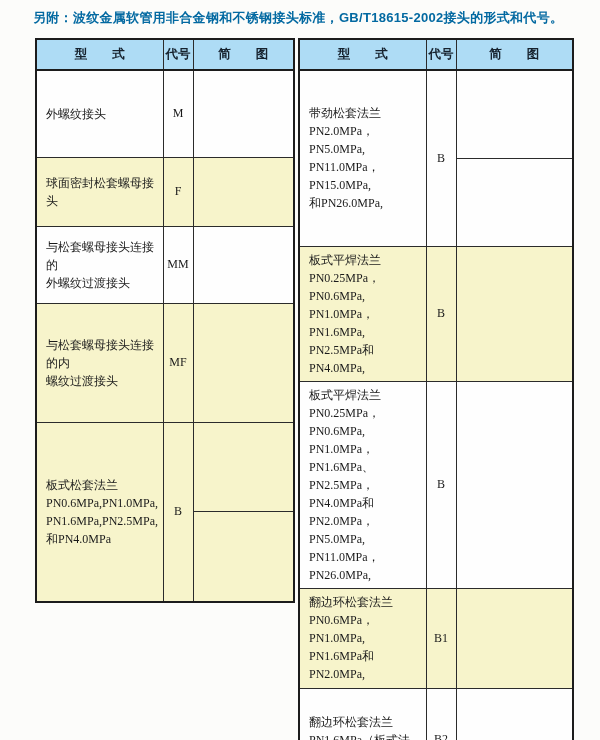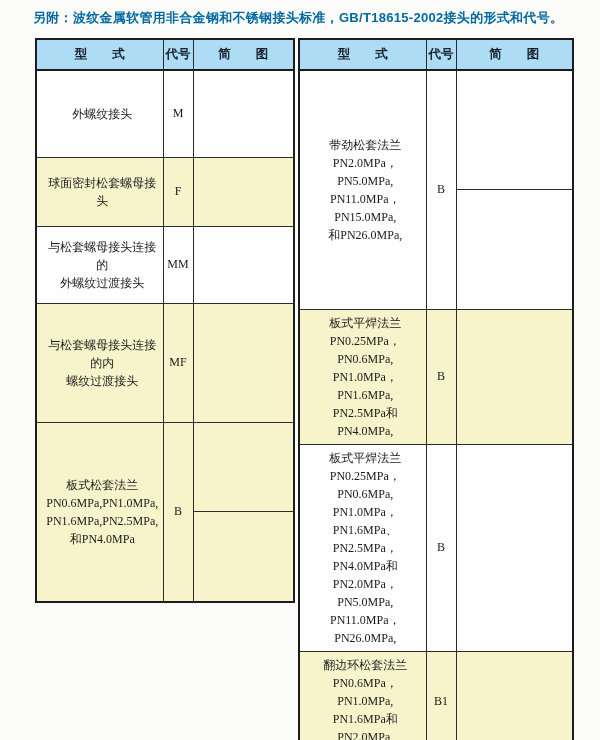--- a/index.html
+++ b/index.html
@@ -24,21 +24,21 @@
   table.half.left{left:35px;width:258px;}
   table.half.right{left:298px;width:274px;}
   th,td{border:1px solid #2b2b2b;overflow:hidden;}
   thead th{
     height:27px;background:#aedcf5;
     font-size:12.5px;font-weight:bold;color:#16222e;
     border-bottom:2px solid #1c1c1c;text-align:center;
   }
   td.type{
     padding:4px 4px 4px 9px;font-size:12px;line-height:1.5;
-    white-space:pre-line;vertical-align:middle;text-align:center;
+    white-space:pre-line;vertical-align:middle;text-align:left;
   }
   td.code{
     text-align:center;vertical-align:middle;
     font-size:12px;color:#1a1a1a;
   }
   td.dia-cell{padding:0;vertical-align:middle;}
   tr.cream td{background:#f7f4cb;}
   .dia-stack{display:flex;flex-direction:column;width:100%;height:100%;}
   .dia-sub{flex:1 1 0;min-height:0;display:flex;align-items:center;justify-content:center;}
   .dia-sub + .dia-sub{border-top:1px solid #2b2b2b;}
@@ -234,21 +234,21 @@
         <col style="width:117px">
       </colgroup>
     <thead>
       <tr>
         <th>型　　式</th>
         <th>代号</th>
         <th>简　　图</th>
       </tr>
     </thead>
     <tbody>
-      <tr style="height:239px">
+      <tr style="height:176px">
         <td class="type">带劲松套法兰
 PN2.0MPa，PN5.0MPa,
 PN11.0MPa，PN15.0MPa,
 和PN26.0MPa,</td>
         <td class="code">B</td>
         <td class="dia-cell">
             <div class="dia-stack">
               <div class="dia-sub">
                 <svg viewBox="0 0 100 76" preserveAspectRatio="xMidYMid meet" xmlns="http://www.w3.org/2000/svg">
                   <defs>

